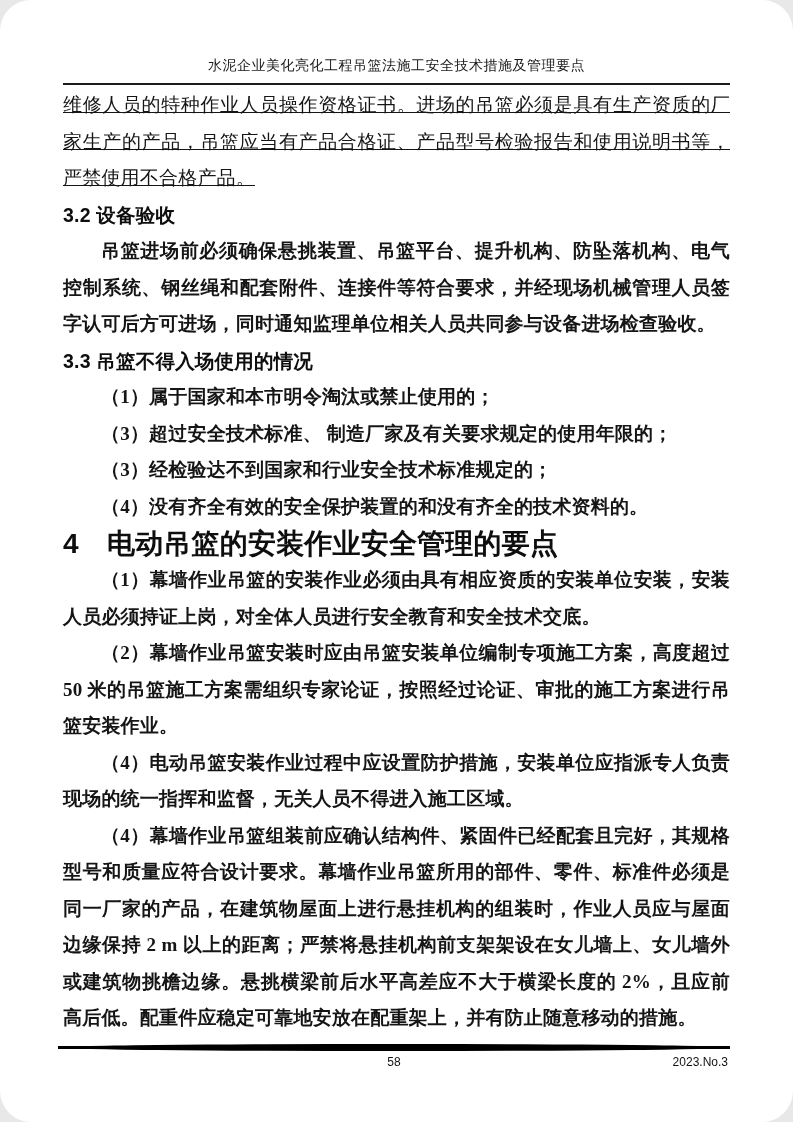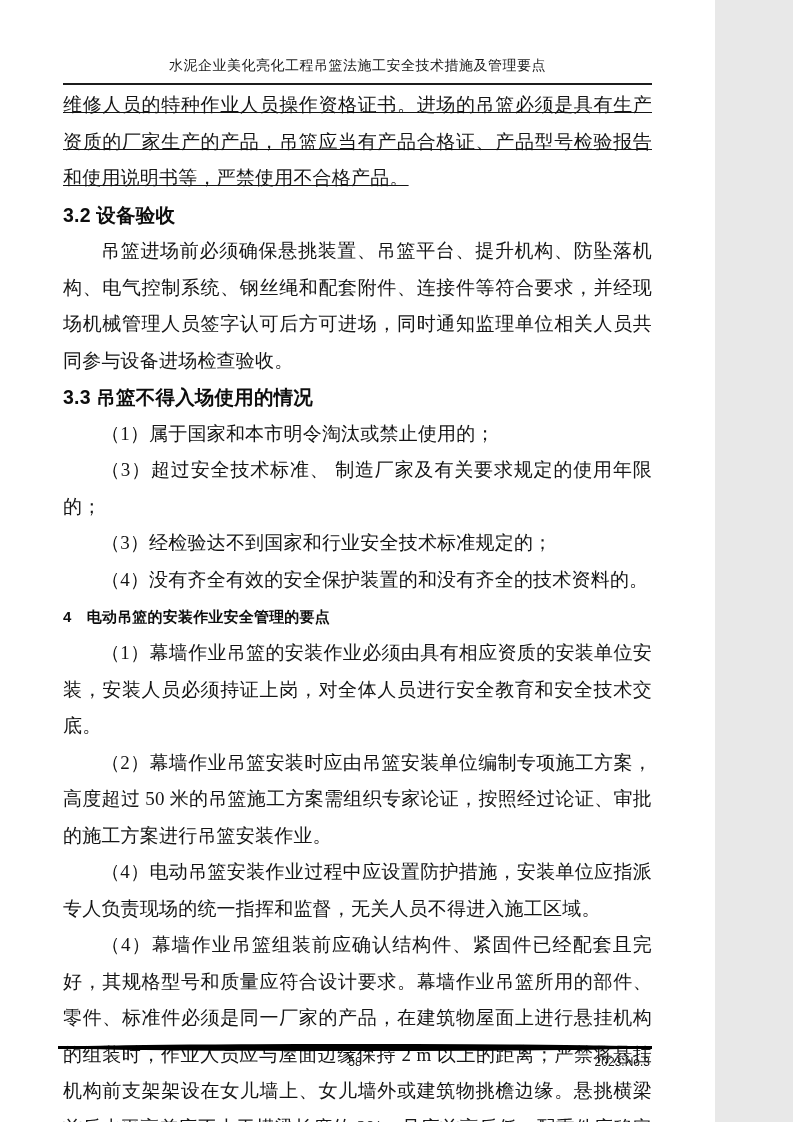--- a/index.html
+++ b/index.html
@@ -1,23 +1,24 @@
 <!DOCTYPE html>
 <html><head>
 <meta charset="utf-8">
 <style>
   html, body { margin: 0; padding: 0; background: #e8e8e8; }
   .page {
     position: relative;
-    width: 715px;
+    width: 793px;
     height: 1122px;
     background: #ffffff;
     overflow: hidden;
     font-family: "Liberation Serif", "DejaVu Serif", serif;
     color: #151515;
+    border-radius: 31px;
   }
   .content {
     position: absolute;
     left: 63px;
     right: 63px;
     top: 56px;
   }
   .running-head {
     text-align: center;
     font-size: 14px;
@@ -35,32 +36,32 @@
     margin-top: 2px;
     font-size: 19px;
     line-height: 36.5px;
     text-align: justify;
     letter-spacing: 0.2px;
   }
   .para, .para-cont {
     margin: 0;
     white-space: pre-wrap;
   }
-  .para { text-indent: 2em; }
+  .para { text-indent: 2em; font-weight: bold; }
   .para-cont { text-indent: 0; text-decoration: underline; }
   .heading-2, .heading-1 {
     margin: 0;
     font-family: "Liberation Sans", "DejaVu Sans", sans-serif;
     font-weight: bold;
     color: #0e0e0e;
     text-align: left;
     white-space: pre-wrap;
   }
   .heading-2 { font-size: 19.5px; line-height: 36.5px; }
-  .heading-1 { font-size: 15px;  line-height: 37px; }
+  .heading-1 { font-size: 28px;  line-height: 37px; }
   .footer {
     position: absolute;
     left: 58px;
     right: 63px;
     top: 1044px;
   }
   .footer-rule {
     position: relative;
     height: 7px;
   }

